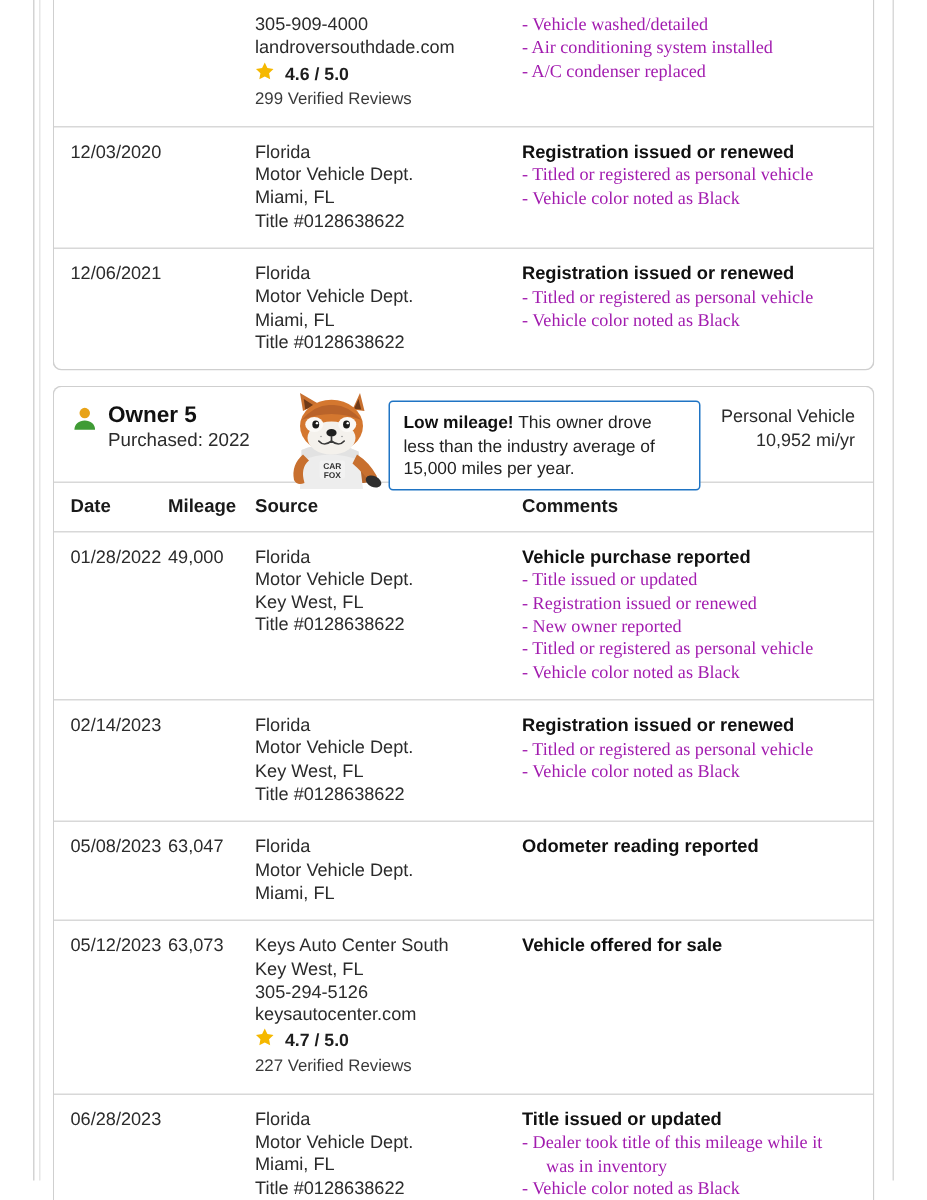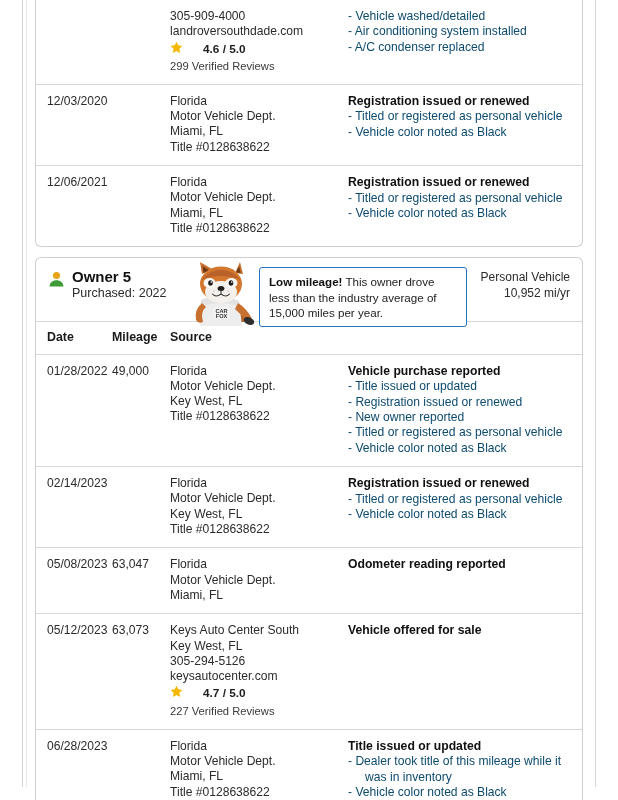--- a/index.html
+++ b/index.html
@@ -84,30 +84,31 @@
     font-weight: bold;
     font-size: 12.2px;
     line-height: 15.6px;
     color: #101010;
     display: block;
   }
   .bullet {
     display: block;
     font-size: 12.1px;
     line-height: 15.4px;
-    color: #0c4a6e;
+    color: #a21caf;
     padding-left: 7px;
     text-indent: -7px;
     white-space: pre-wrap;
+    font-family: Liberation Serif, serif;
   }
   .cmt-body { flex: 1 1 auto; }
 
   
   .rating {
-    display: flex; align-items: center; gap: 20px;
+    display: flex; align-items: center; gap: 7px;
     margin-top: 1px;
   }
   .rating .val { font-weight: bold; font-size: 11.8px; color: #1d1d1d; }
   .reviews { font-size: 11.2px; color: #3a3a3a; line-height: 15px; display:block; margin-top:1px;}
 
   
   .owner-bar {
     display: flex;
     align-items: flex-start;
     padding: 11px 12px 10px 12px;
@@ -284,20 +285,21 @@
         <span class="owner-right">
           <span class="ln">Personal Vehicle</span>
           <span class="ln">10,952 mi/yr</span>
         </span>
       </div>
 
       <div class="thead">
         <div class="cell col-date">Date</div>
         <div class="cell col-miles">Mileage</div>
         <div class="cell col-source">Source</div>
+        <div class="cell col-comments">Comments</div>
       </div>
 
       <div id="block-owner-rows">
           <div class="row">
             <div class="cell col-date">01/28/2022</div>
             <div class="cell col-miles">49,000</div>
             <div class="cell col-source">
               <span class="ln">Florida</span>
               <span class="ln">Motor Vehicle Dept.</span>
               <span class="ln">Key West, FL</span>

